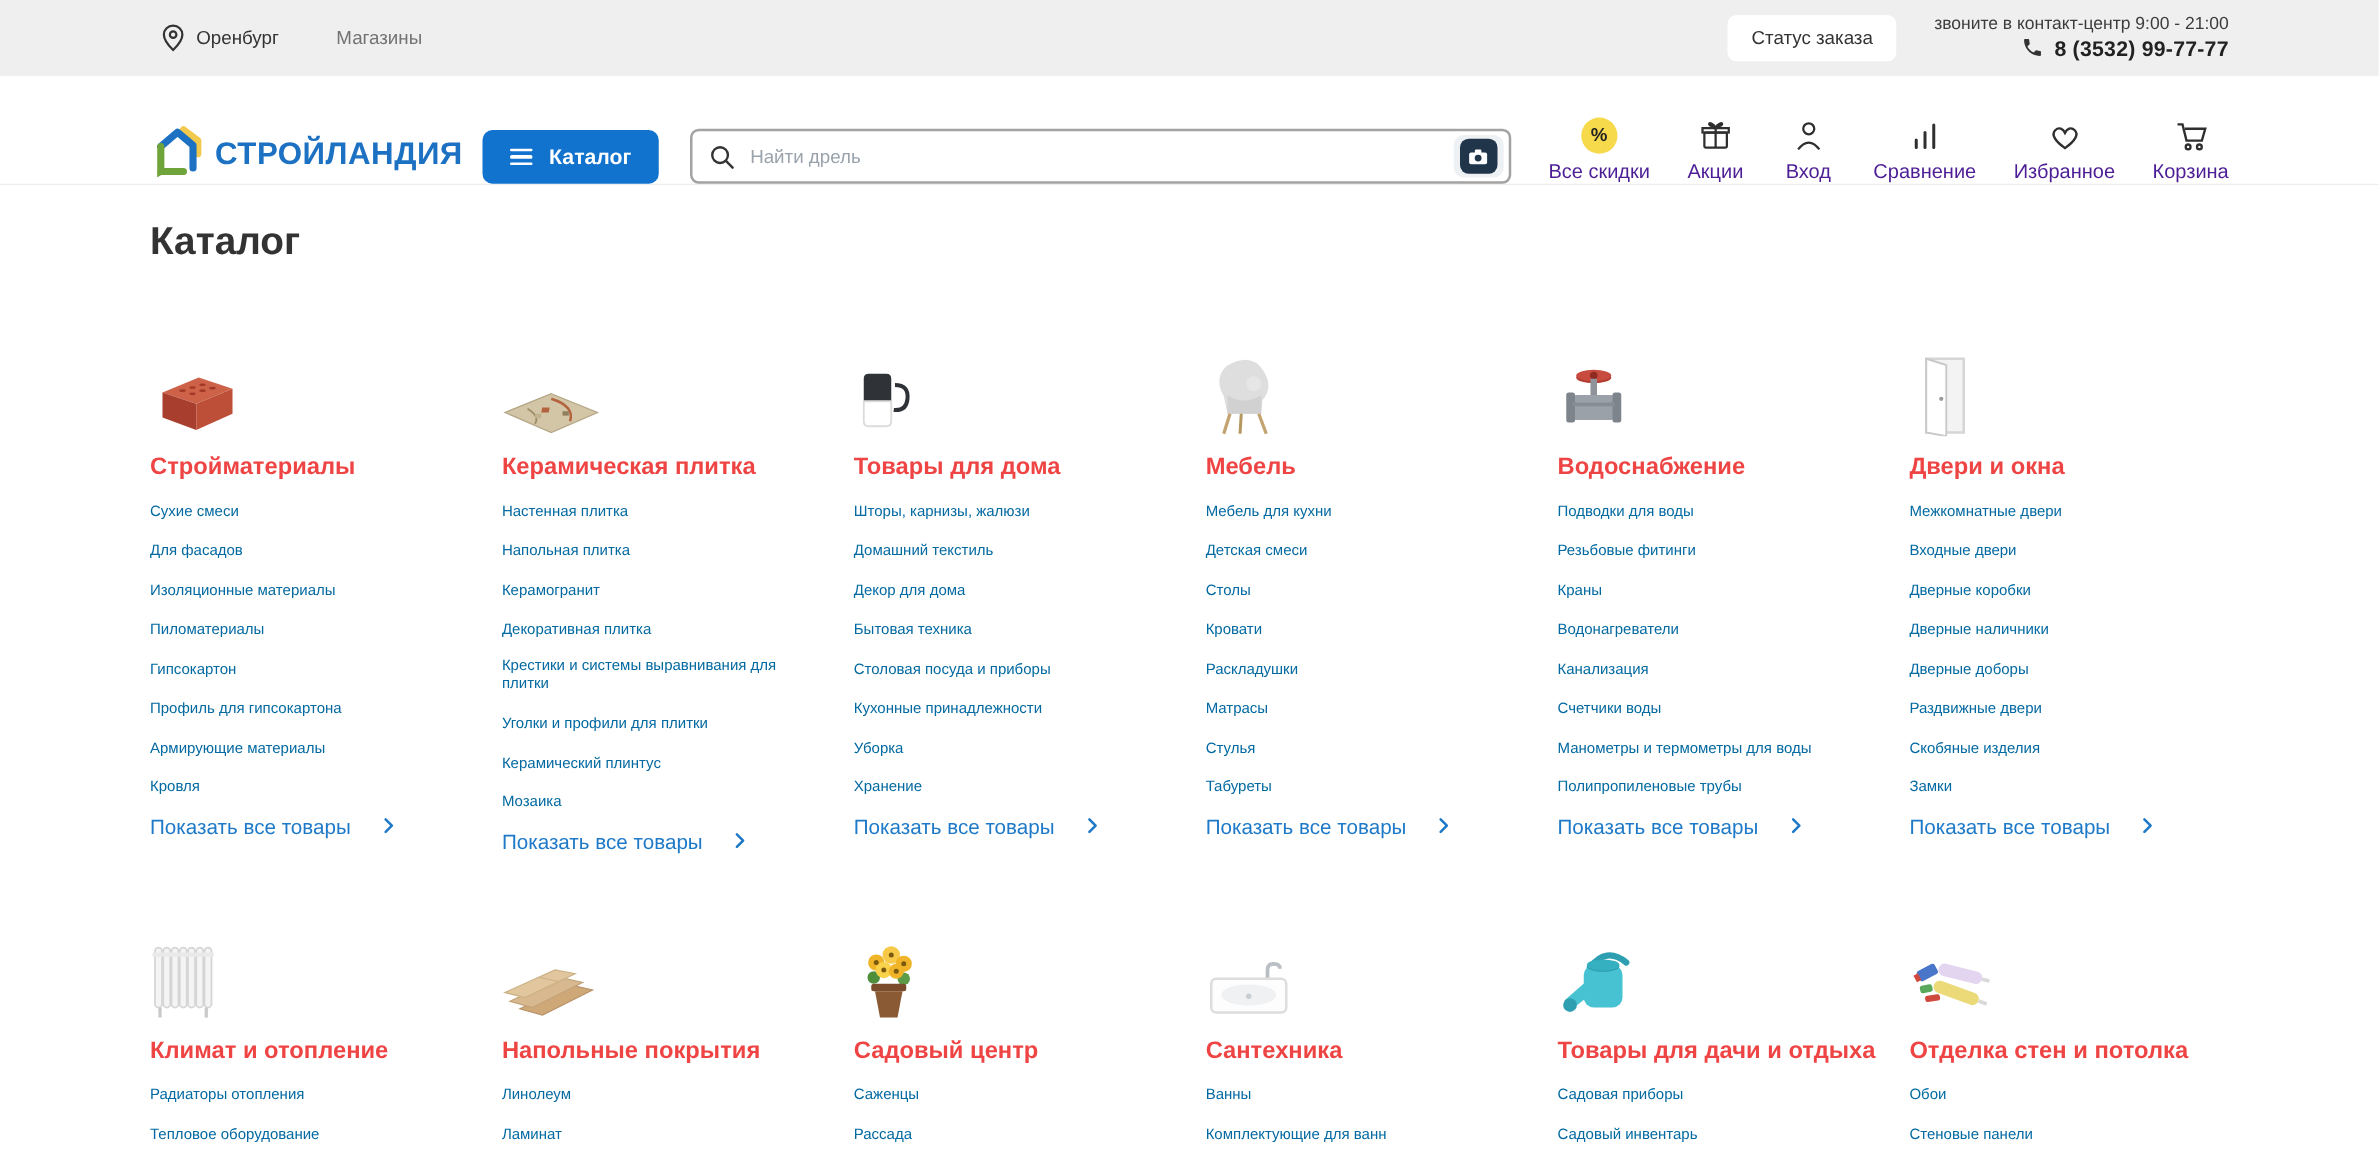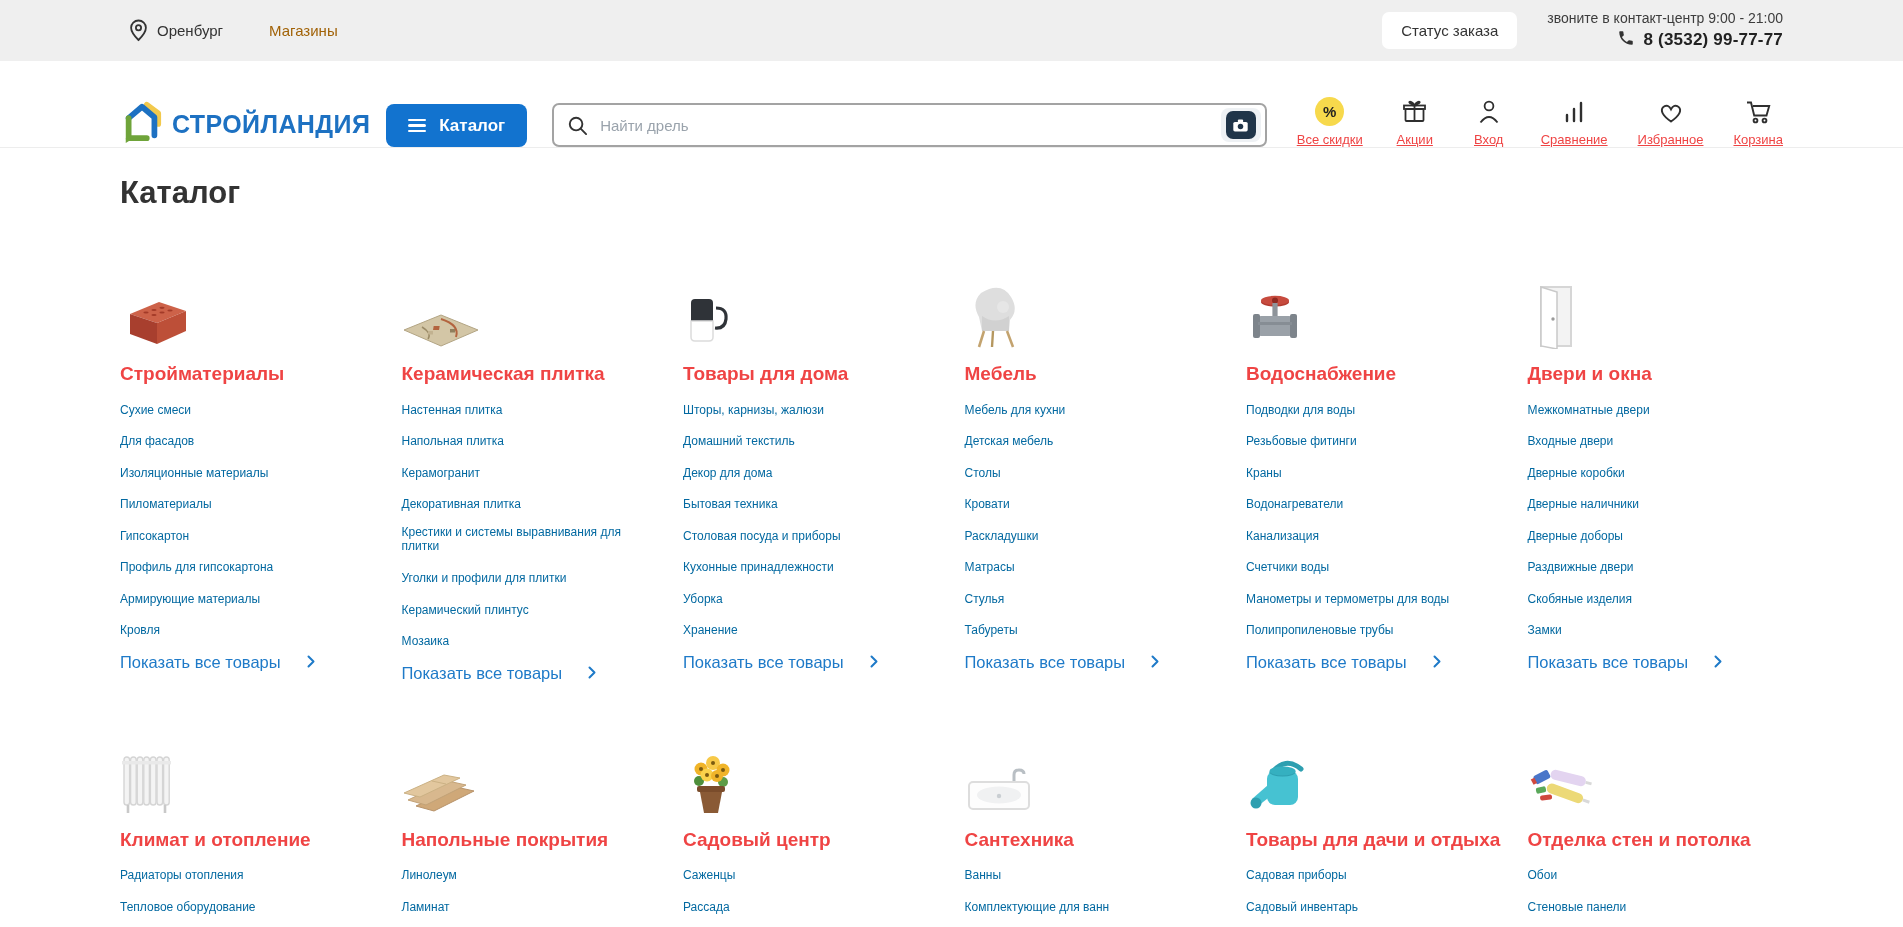--- a/index.html
+++ b/index.html
@@ -11,21 +11,21 @@
   
   .topbar{
     height:61px;background:#EFEFEF;
     display:flex;align-items:center;
     padding:0 120px;box-sizing:border-box;
   }
   .topbar-left{display:flex;align-items:center;}
   .topbar-city{display:flex;align-items:center;cursor:pointer;}
   .topbar-city svg{display:block;}
   .topbar-city span{margin-left:9px;font-size:15px;color:#333;}
-  .topbar-stores{margin-left:46px;font-size:15px;color:#a16207;cursor:pointer;}
+  .topbar-stores{margin-left:46px;font-size:15px;color:#737373;cursor:pointer;}
   .topbar-right{margin-left:auto;display:flex;align-items:center;}
   .order-status-btn{
     background:#ffffff;border:none;border-radius:7px;
     padding:10px 19px;font-size:15px;color:#333;cursor:pointer;
     font-family:inherit;
   }
   .contact{margin-left:30px;text-align:right;}
   .contact-line{font-size:14px;color:#3c3c3c;}
   .contact-phone{margin-top:3px;display:flex;align-items:center;justify-content:flex-end;}
   .contact-phone svg{margin-right:9px;}
@@ -62,21 +62,21 @@
     width:40px;height:34px;border-radius:8px;background:#EEF1F4;
     display:flex;align-items:center;justify-content:center;cursor:pointer;
   }
   .camera-btn{
     width:30px;height:28px;border-radius:7px;background:#203549;
     display:flex;align-items:center;justify-content:center;
   }
   .actions{display:flex;align-items:flex-start;gap:30px;flex:0 0 auto;}
   .action{display:flex;flex-direction:column;align-items:center;cursor:pointer;min-width:44px;}
   .action .ic{height:29px;display:flex;align-items:center;justify-content:center;}
-  .action .lb{margin-top:6px;font-size:13px;color:#ef4444;white-space:nowrap;text-decoration:underline;}
+  .action .lb{margin-top:6px;font-size:16px;color:#4c1d95;white-space:nowrap;}
   .percent-badge{
     width:29px;height:29px;border-radius:50%;background:#F7D94C;
     display:flex;align-items:center;justify-content:center;
     font-size:15px;font-weight:700;color:#222;
   }
   
   .main{padding:0 120px;box-sizing:border-box;}
   .page-title{margin:27px 0 0;font-size:31px;font-weight:700;color:#333;}
   .grid{
     margin-top:52px;display:grid;
@@ -304,21 +304,21 @@
           <svg width="58" height="64" viewBox="0 0 58 64">
             <path d="M16,8 Q36,-4 46,12 Q54,25 45,35 L44,46 L17,46 L14,32 Q6,18 16,8 Z" fill="#dedede"></path>
             <path d="M17,31 Q30,40 44,31 L44,46 L17,46 Z" fill="#d1d1d1"></path>
             <circle cx="38" cy="22" r="6" fill="#e6e6e6"></circle>
             <line x1="19" y1="46" x2="14" y2="62" stroke="#c3a36f" stroke-width="2.6"></line>
             <line x1="42" y1="46" x2="48" y2="62" stroke="#c3a36f" stroke-width="2.6"></line>
             <line x1="28" y1="46" x2="27" y2="62" stroke="#b5975f" stroke-width="2.4"></line>
           </svg>
         </div><h3 class="cat-title">Мебель</h3><ul class="cat-list">
           <li><a>Мебель для кухни</a></li>
-          <li><a>Детская мебель</a></li>
+          <li><a>Детская смеси</a></li>
           <li><a>Столы</a></li>
           <li><a>Кровати</a></li>
           <li><a>Раскладушки</a></li>
           <li><a>Матрасы</a></li>
           <li><a>Стулья</a></li>
           <li><a>Табуреты</a></li>
         </ul><a class="show-all">
           <span>Показать все товары</span>
           <span><svg width="8" height="13" viewBox="0 0 8 13" fill="none" stroke="#1E7AC8" stroke-width="2" stroke-linecap="round" stroke-linejoin="round">
               <polyline points="1.5,1.5 6.5,6.5 1.5,11.5"></polyline>

